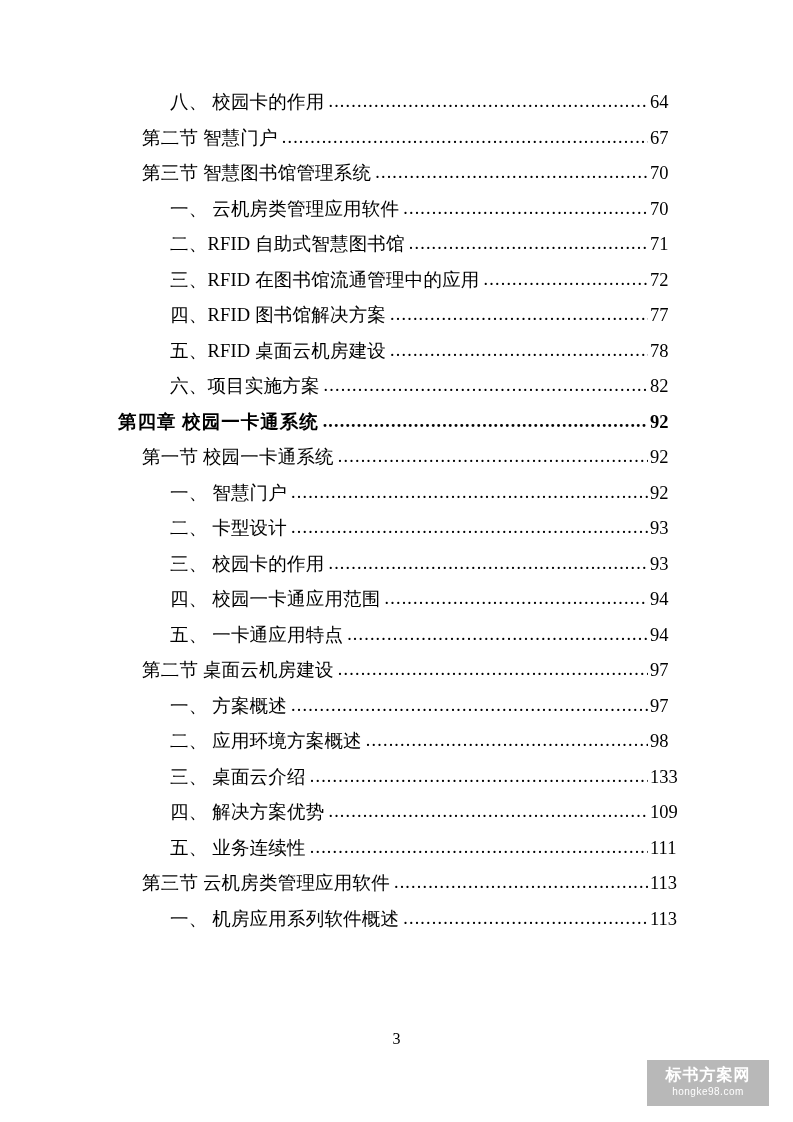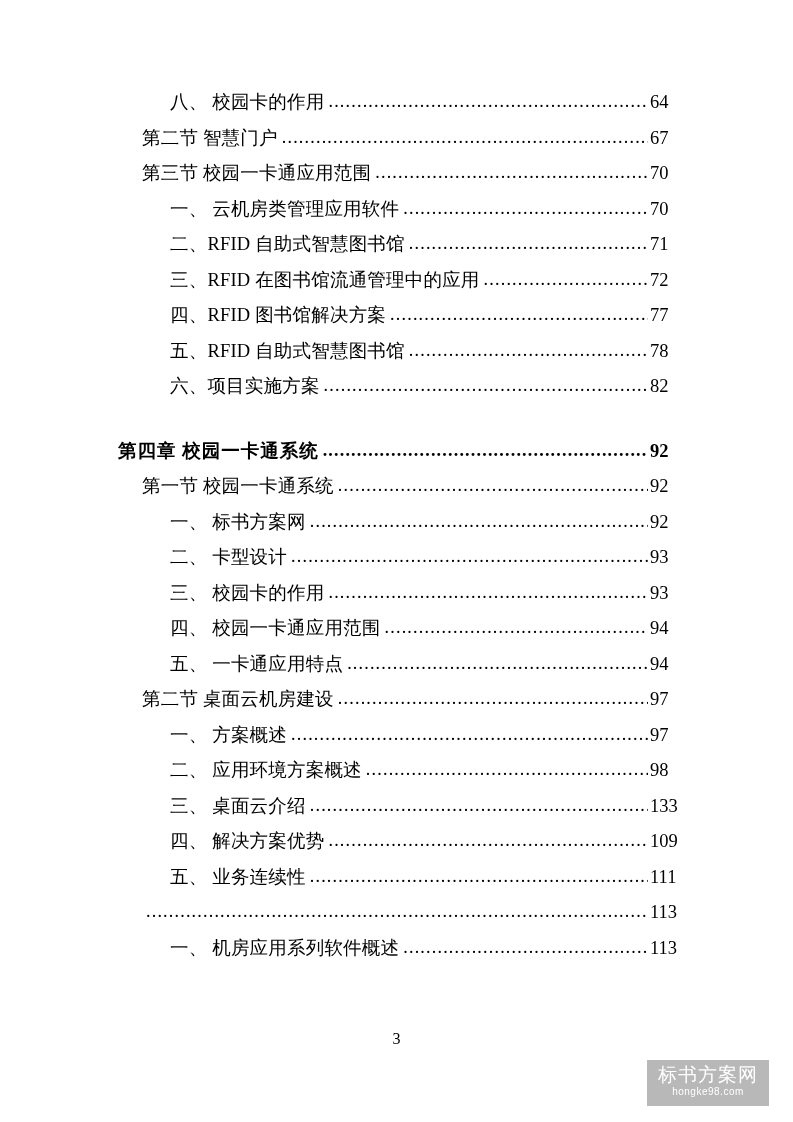--- a/index.html
+++ b/index.html
@@ -54,21 +54,21 @@
   .toc-entry .page-num {
     flex: 0 0 auto;
     text-align: left;
     min-width: 28px;
   }
   
   .lvl-chapter { padding-left: 0px; font-weight: bold; }
   .lvl-section { padding-left: 24px; }
   .lvl-item    { padding-left: 52px; }
 
-  .lvl-chapter .label { letter-spacing: 1px; margin-top: 29px; }
+  .lvl-chapter .label { letter-spacing: 1px; }
 
   .page-number {
     position: absolute;
     left: 0;
     right: 0;
     top: 1030px;
     text-align: center;
     font-size: 16px;
     font-family: "Liberation Serif", serif;
   }
@@ -80,24 +80,24 @@
     height: 46px;
     background: #b8b8b8;
     color: #ffffff;
     display: flex;
     flex-direction: column;
     align-items: center;
     justify-content: center;
     font-family: "Liberation Sans", sans-serif;
   }
   .watermark .wm-cn {
-    font-size: 19px;
+    font-size: 16px;
     letter-spacing: 1px;
     line-height: 18px;
-    font-weight: normal;
+    font-weight: bold;
   }
   .watermark .wm-en {
     font-size: 10px;
     letter-spacing: 0.5px;
     line-height: 16px;
   }
 </style>
 </head>
 <body>
 
@@ -108,21 +108,21 @@
         <span class="label">八、 校园卡的作用</span>
         <span class="dots">............................................................................................................</span>
         <span class="page-num">64</span>
       </div>
       <div class="toc-entry lvl-section">
         <span class="label">第二节 智慧门户</span>
         <span class="dots">............................................................................................................</span>
         <span class="page-num">67</span>
       </div>
       <div class="toc-entry lvl-section">
-        <span class="label">第三节 校园一卡通应用范围</span>
+        <span class="label">第三节 智慧图书馆管理系统</span>
         <span class="dots">............................................................................................................</span>
         <span class="page-num">70</span>
       </div>
       <div class="toc-entry lvl-item">
         <span class="label">一、 云机房类管理应用软件</span>
         <span class="dots">............................................................................................................</span>
         <span class="page-num">70</span>
       </div>
       <div class="toc-entry lvl-item">
         <span class="label">二、RFID 自助式智慧图书馆</span>
@@ -133,41 +133,41 @@
         <span class="label">三、RFID 在图书馆流通管理中的应用</span>
         <span class="dots">............................................................................................................</span>
         <span class="page-num">72</span>
       </div>
       <div class="toc-entry lvl-item">
         <span class="label">四、RFID 图书馆解决方案</span>
         <span class="dots">............................................................................................................</span>
         <span class="page-num">77</span>
       </div>
       <div class="toc-entry lvl-item">
-        <span class="label">五、RFID 自助式智慧图书馆</span>
+        <span class="label">五、RFID 桌面云机房建设</span>
         <span class="dots">............................................................................................................</span>
         <span class="page-num">78</span>
       </div>
       <div class="toc-entry lvl-item">
         <span class="label">六、项目实施方案</span>
         <span class="dots">............................................................................................................</span>
         <span class="page-num">82</span>
       </div>
       <div class="toc-entry lvl-chapter">
         <span class="label">第四章 校园一卡通系统</span>
         <span class="dots">............................................................................................................</span>
         <span class="page-num">92</span>
       </div>
       <div class="toc-entry lvl-section">
         <span class="label">第一节 校园一卡通系统</span>
         <span class="dots">............................................................................................................</span>
         <span class="page-num">92</span>
       </div>
       <div class="toc-entry lvl-item">
-        <span class="label">一、 标书方案网</span>
+        <span class="label">一、 智慧门户</span>
         <span class="dots">............................................................................................................</span>
         <span class="page-num">92</span>
       </div>
       <div class="toc-entry lvl-item">
         <span class="label">二、 卡型设计</span>
         <span class="dots">............................................................................................................</span>
         <span class="page-num">93</span>
       </div>
       <div class="toc-entry lvl-item">
         <span class="label">三、 校园卡的作用</span>
@@ -208,20 +208,21 @@
         <span class="label">四、 解决方案优势</span>
         <span class="dots">............................................................................................................</span>
         <span class="page-num">109</span>
       </div>
       <div class="toc-entry lvl-item">
         <span class="label">五、 业务连续性</span>
         <span class="dots">............................................................................................................</span>
         <span class="page-num">111</span>
       </div>
       <div class="toc-entry lvl-section">
+        <span class="label">第三节 云机房类管理应用软件</span>
         <span class="dots">............................................................................................................</span>
         <span class="page-num">113</span>
       </div>
       <div class="toc-entry lvl-item">
         <span class="label">一、 机房应用系列软件概述</span>
         <span class="dots">............................................................................................................</span>
         <span class="page-num">113</span>
       </div>
     </div>
 

